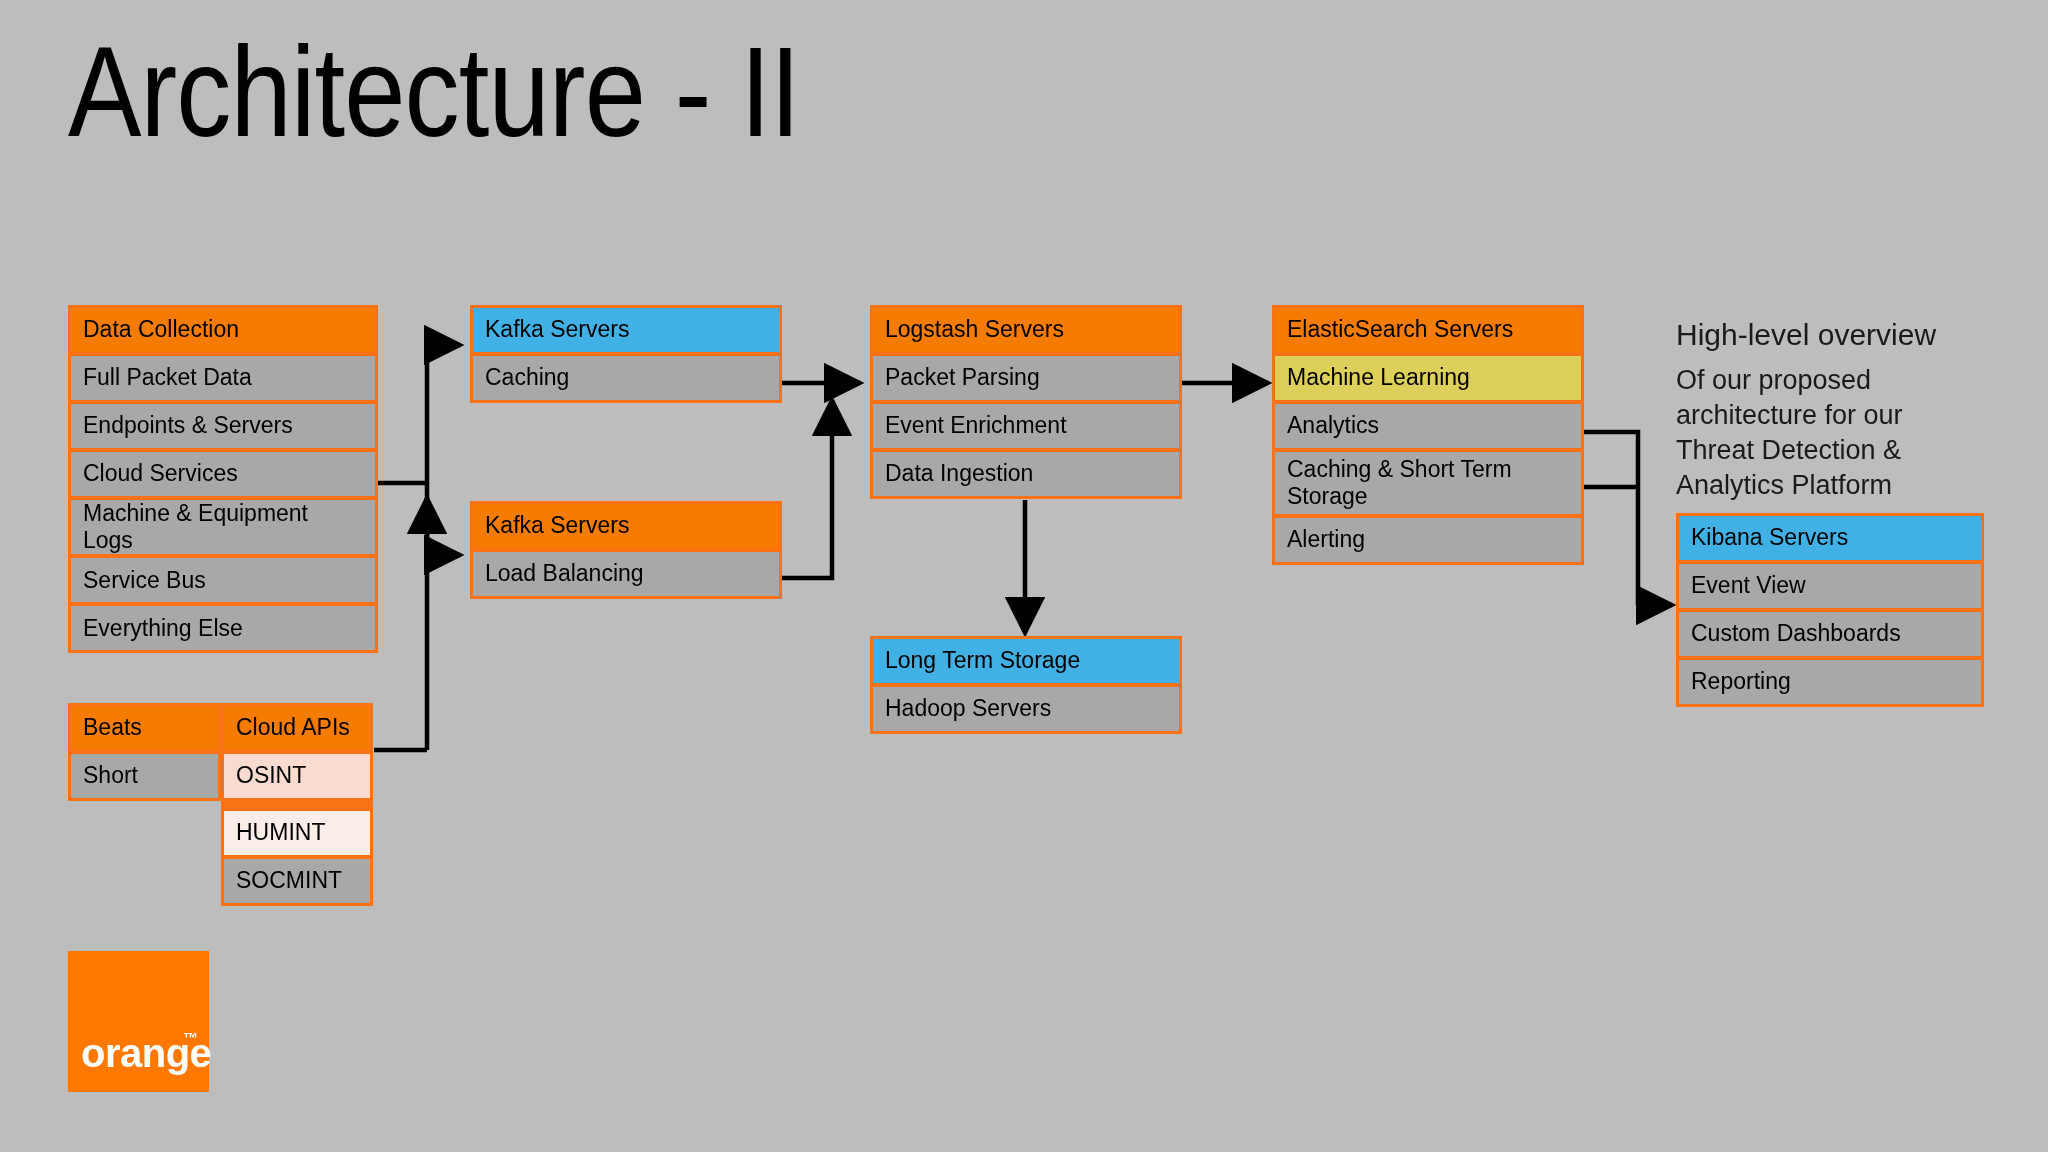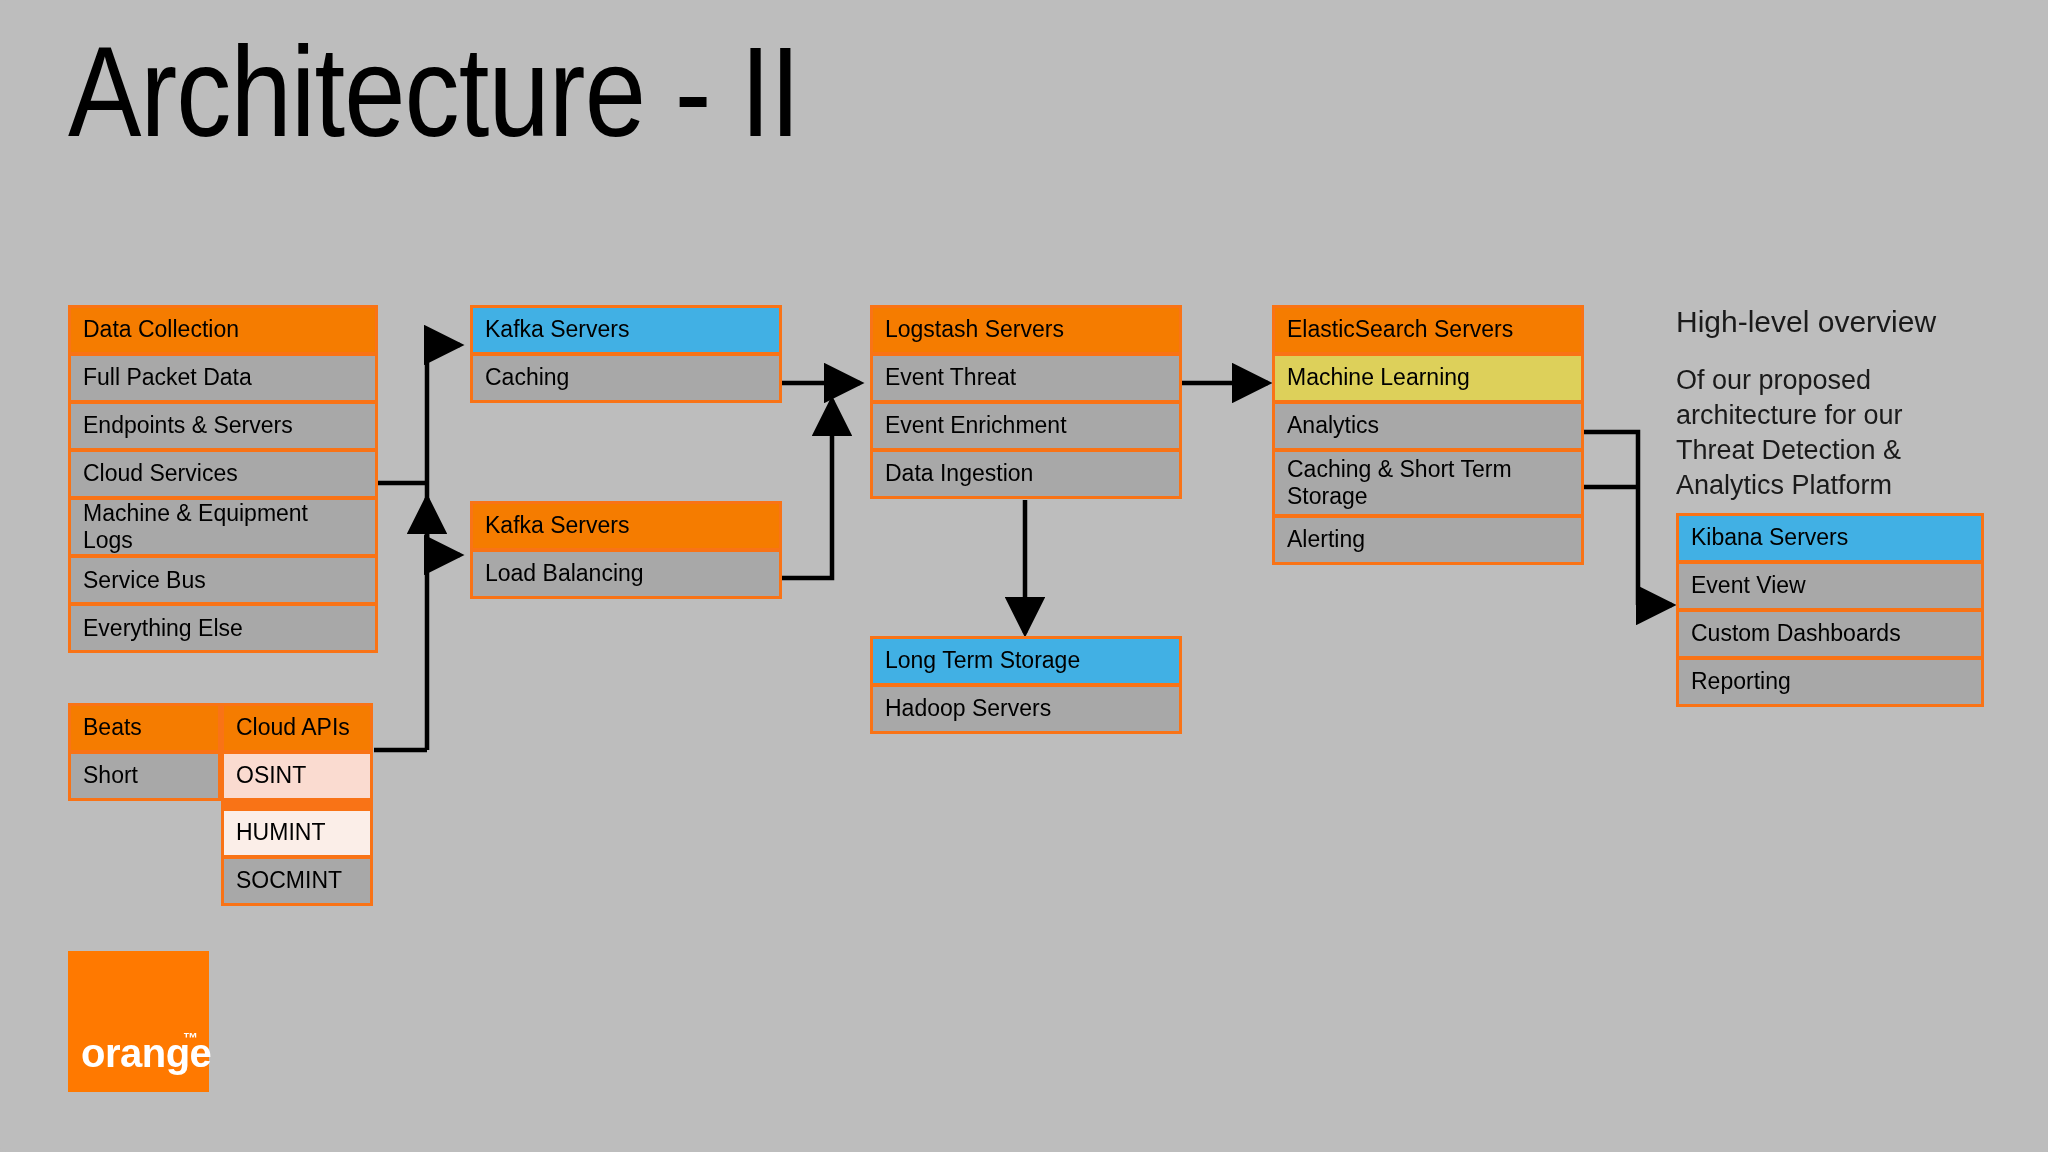--- a/index.html
+++ b/index.html
@@ -60,20 +60,21 @@
   .row.tint-2 { background: #fbeee8; margin-top: 9px; }
   .row.two-line { min-height: 62px; align-items: center; }
   .row .txt { display: block; width: 100%; }
 
   
   #overview-head {
     position: absolute;
     font-size: 30px;
     color: #1a1a1a;
     white-space: nowrap;
+    margin-top: 13px;
   }
   #overview-body {
     position: absolute;
     font-size: 27px;
     line-height: 1.30;
     color: #1a1a1a;
     width: 300px;
   }
 
   
@@ -219,21 +220,21 @@
     <div class="row">
       <span class="txt">Load Balancing</span>
     </div>
   </div>
 
   <div class="stack" style="left:870px; top:305px; width:312px;">
     <div class="row header-orange">
       <span class="txt">Logstash Servers</span>
     </div>
     <div class="row">
-      <span class="txt">Event Threat</span>
+      <span class="txt">Packet Parsing</span>
     </div>
     <div class="row">
       <span class="txt">Event Enrichment</span>
     </div>
     <div class="row">
       <span class="txt">Data Ingestion</span>
     </div>
   </div>
 
   <div class="stack" style="left:870px; top:636px; width:312px;">

